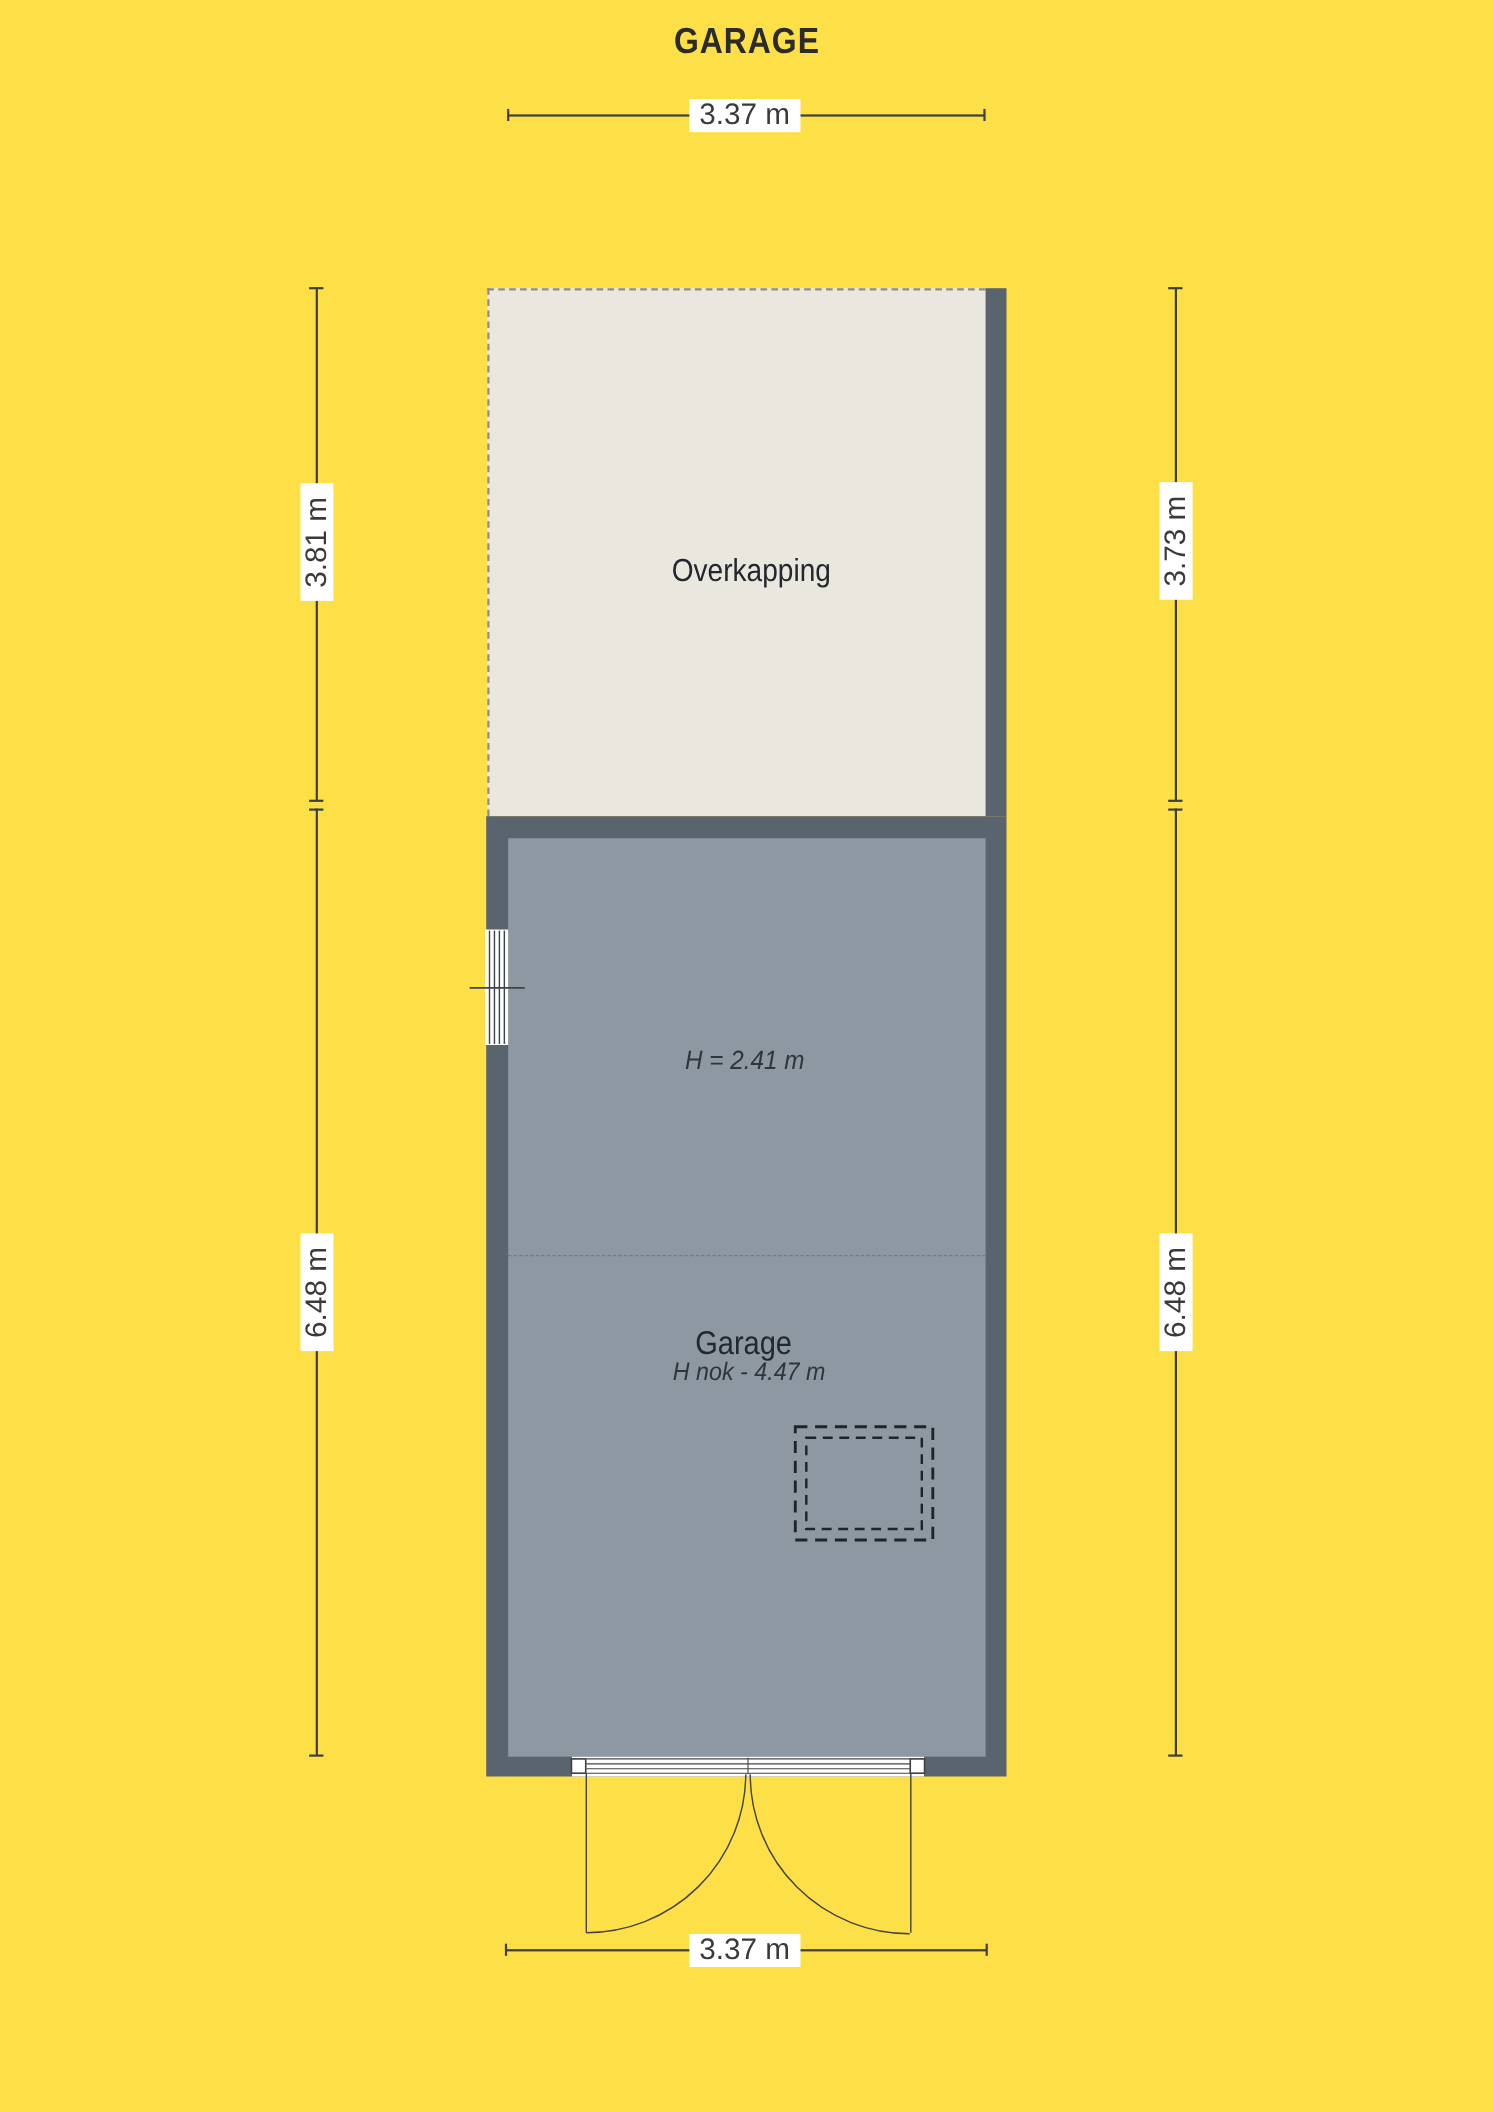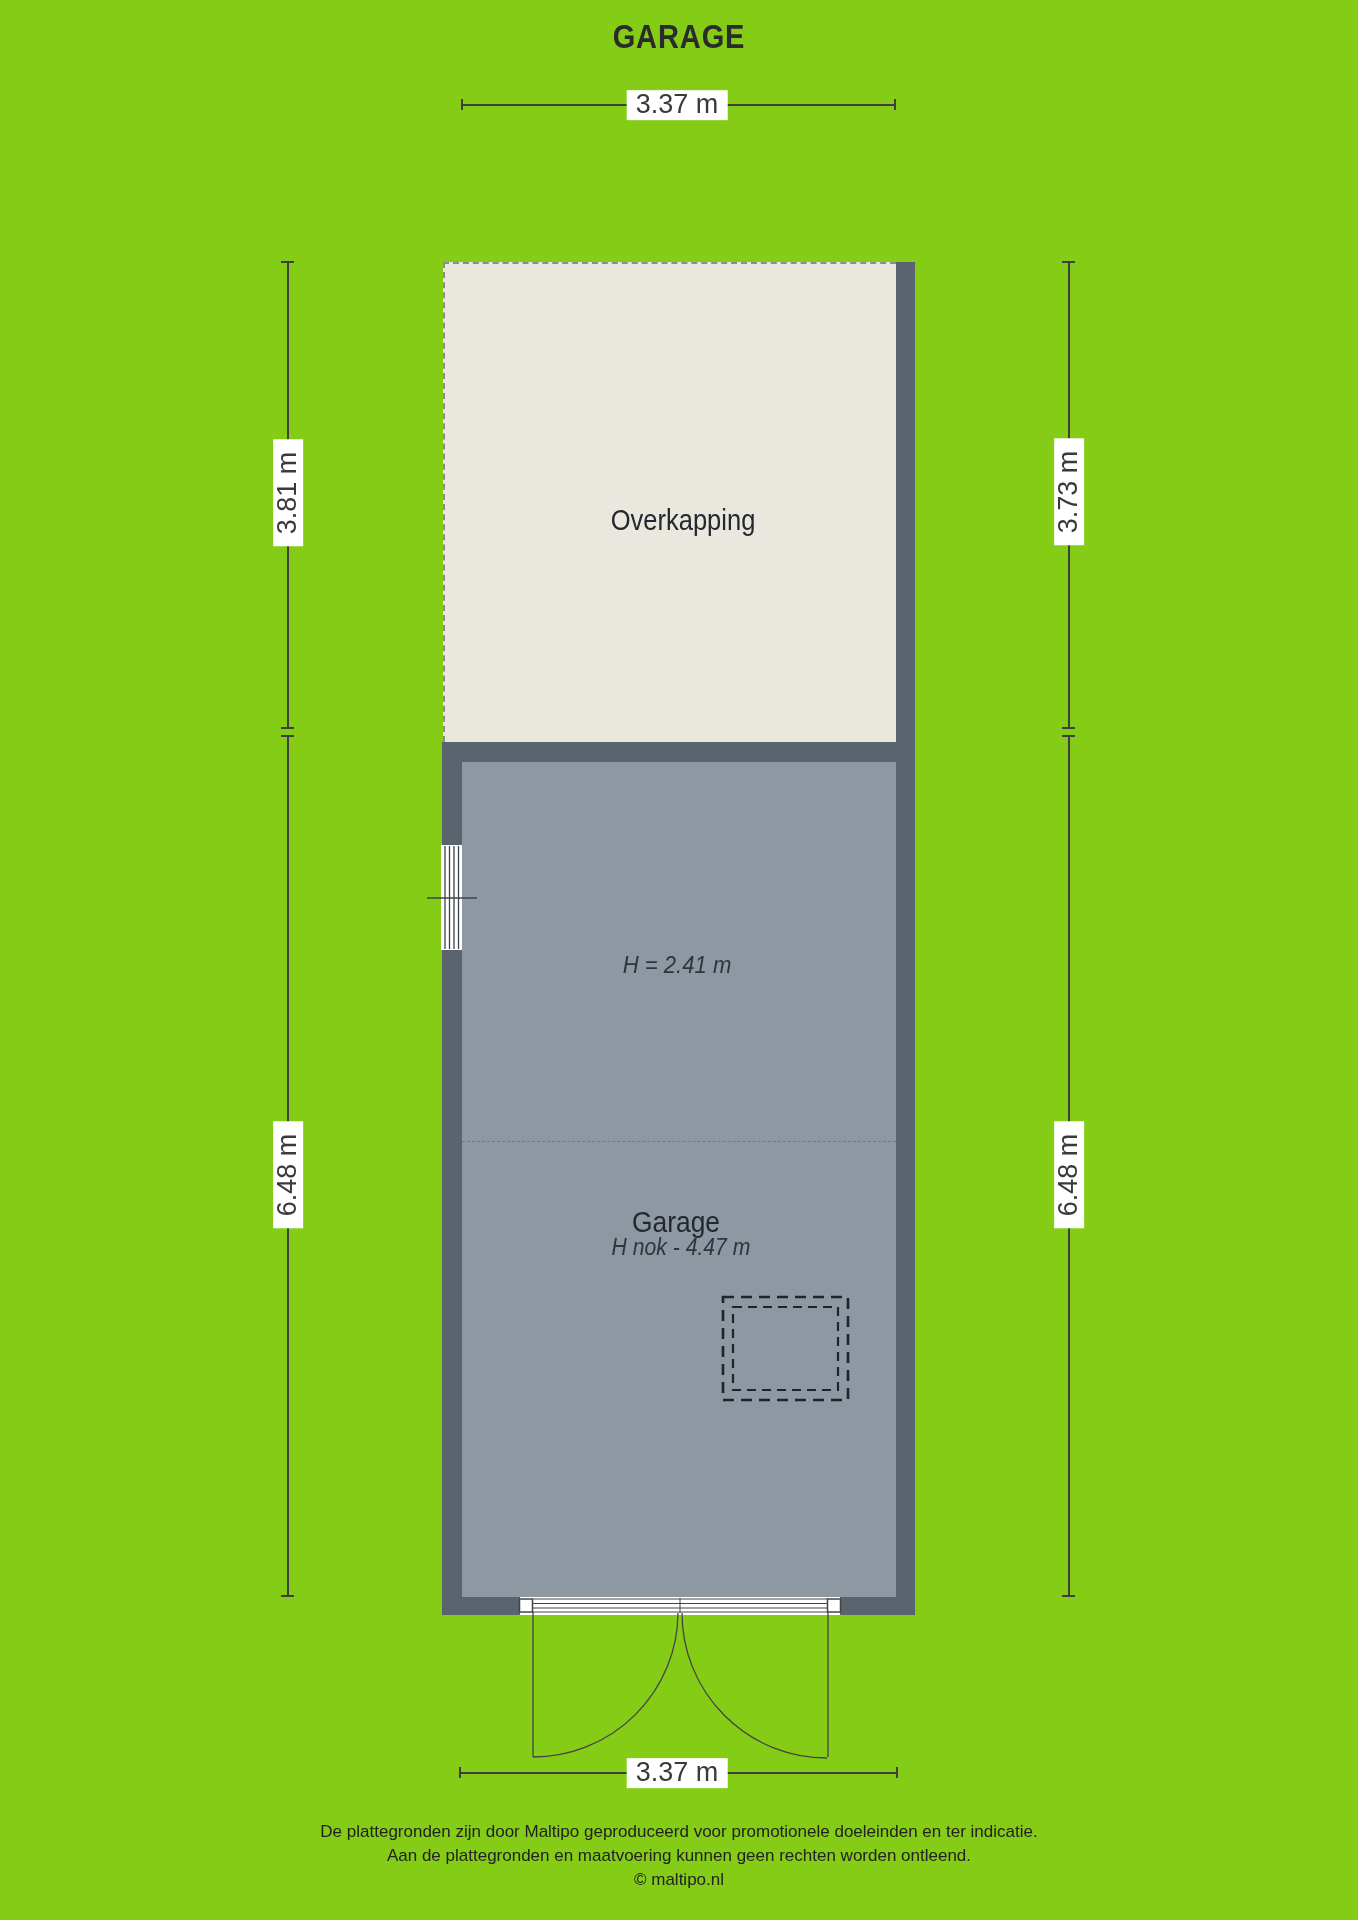--- a/index.html
+++ b/index.html
@@ -1,19 +1,19 @@
 <!DOCTYPE html>
 <html><head>
 <meta charset="utf-8">
 <style>
   html,body{margin:0;padding:0;background:#ffffff;}
   #plan{
     position:relative;
     width:1358px;height:1920px;
-    background:#84cc16;
+    background:#fde047;
     font-family:"Liberation Sans", sans-serif;
     overflow:hidden;
   }
   
   .hline{position:absolute;height:1.5px;background:#3f3f3f;}
   .vline{position:absolute;width:1.5px;background:#3f3f3f;}
   .htick{position:absolute;width:1.5px;height:11px;background:#3f3f3f;}
   .vtick{position:absolute;width:13px;height:1.5px;background:#3f3f3f;}
   .dim-label{
     position:absolute;
@@ -167,19 +167,14 @@
     </g>
   </svg>
 
   <div>
     <div class="hline" style="left:460px;top:1772px;width:437px;"></div>
     <div class="htick" style="left:459px;top:1767px;"></div>
     <div class="htick" style="left:896px;top:1767px;"></div>
     <div class="dim-label" style="left:677px;top:1773px;">3.37 m</div>
   </div>
 
-  <div class="footer">
-    <div>De plattegronden zijn door Maltipo geproduceerd voor promotionele doeleinden en ter indicatie.</div>
-    <div>Aan de plattegronden en maatvoering kunnen geen rechten worden ontleend.</div>
-    <div>© maltipo.nl</div>
-  </div>
 
 </div>
 
 </body></html>

